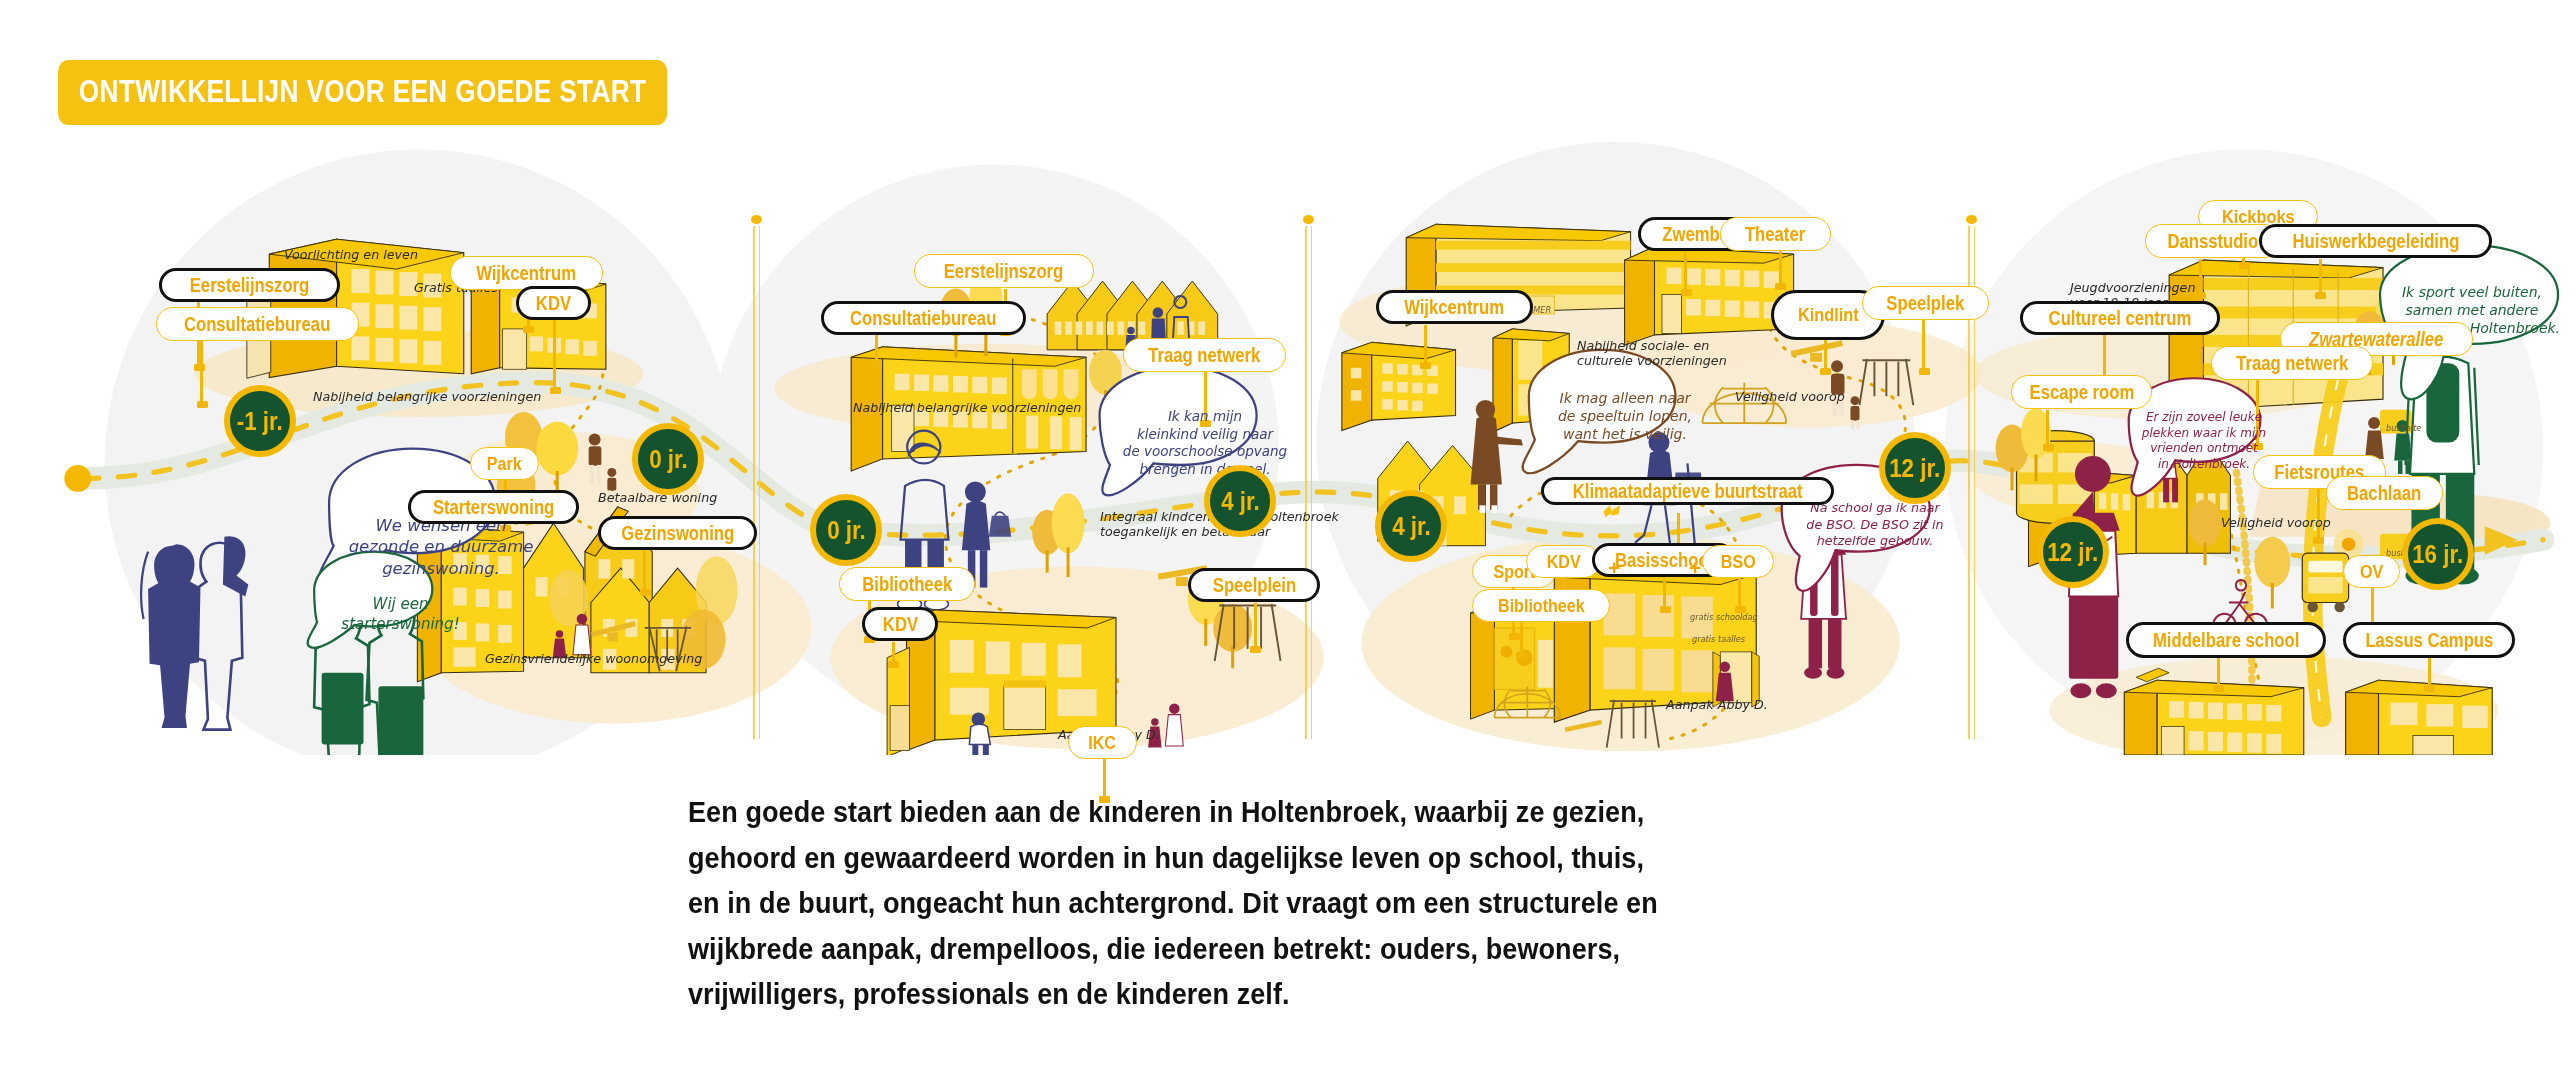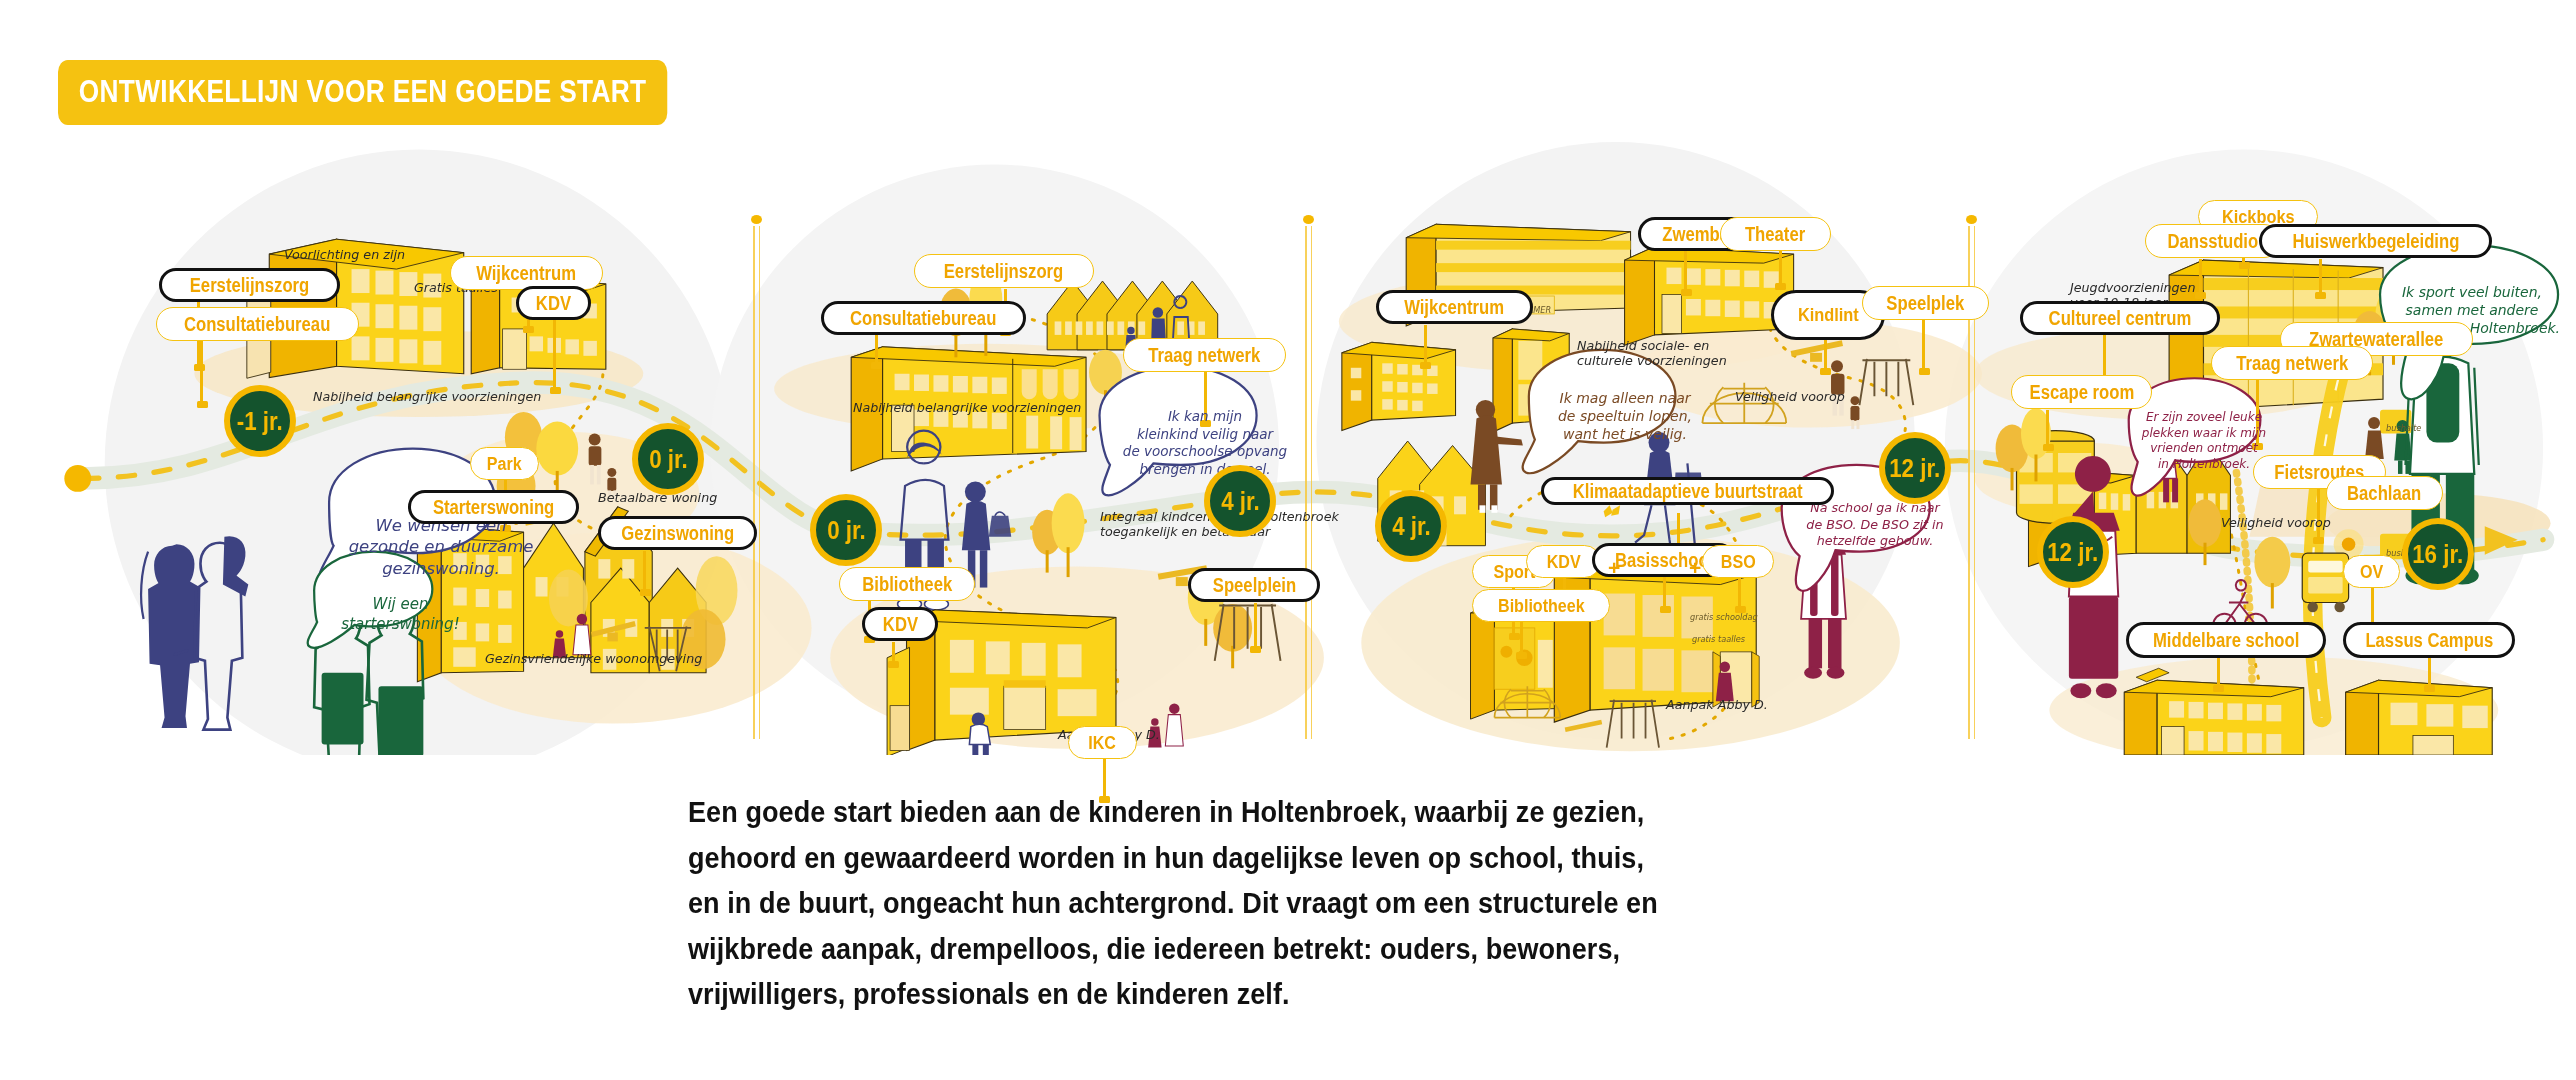--- a/index.html
+++ b/index.html
@@ -908,21 +908,21 @@
           <span class="txt">Park</span>
         </div>
         <div class="pill hard" style="left: 408px; top: 490px; width: 171px; height: 34px; font-size: 19.4px;">
           <span class="txt">Starterswoning</span>
         </div>
         <div style="position: absolute; width: 3px; background: rgb(242, 183, 5); z-index: 20; left: 643px; top: 551px; height: 43px;"></div>
         <div style="position: absolute; width: 10.5px; height: 6.7px; border-radius: 1.5px; background: rgb(242, 183, 5); z-index: 20; left: 640px; top: 589px;"></div>
         <div class="pill hard" style="left: 598px; top: 516px; width: 159px; height: 34px; font-size: 19.4px;">
           <span class="txt">Gezinswoning</span>
         </div>
-        <div class="cap sm" style="left: 284px; top: 247px;">Voorlichting en zijn</div>
+        <div class="cap sm" style="left: 284px; top: 247px;">Voorlichting en leven</div>
         <div class="cap sm" style="left: 414px; top: 280px;">Gratis taalles</div>
         <div class="cap sm" style="left: 313px; top: 389px;">Nabijheid belangrijke voorzieningen</div>
         <div class="cap sm" style="left: 598px; top: 490px;">Betaalbare woning</div>
         <div class="cap sm" style="left: 485px; top: 651px;">Gezinsvriendelijke woonomgeving</div>
         <div class="bubtext" style="left: 329px; top: 515px; width: 224px; font-size: 16.5px; color: rgb(61, 66, 129);">We wensen een
 gezonde en duurzame
 gezinswoning.</div>
         <div class="bubtext" style="left: 318px; top: 595px; width: 165px; font-size: 15px; color: rgb(25, 102, 60);">Wij een
 starterswoning!</div>
         <div style="position: absolute; width: 3px; background: rgb(242, 183, 5); z-index: 20; left: 1004px; top: 289px; height: 45px;"></div>
@@ -1051,21 +1051,21 @@
         <div style="position: absolute; width: 3px; background: rgb(242, 183, 5); z-index: 20; left: 2319px; top: 259px; height: 37px;"></div>
         <div style="position: absolute; width: 10.5px; height: 6.7px; border-radius: 1.5px; background: rgb(242, 183, 5); z-index: 20; left: 2315px; top: 292px;"></div>
         <div class="pill hard" style="left: 2259px; top: 224px; width: 233px; height: 34px; font-size: 19.4px;">
           <span class="txt">Huiswerkbegeleiding</span>
         </div>
         <div style="position: absolute; width: 3px; background: rgb(242, 183, 5); z-index: 20; left: 2103px; top: 335px; height: 64px;"></div>
         <div style="position: absolute; width: 10.5px; height: 6.7px; border-radius: 1.5px; background: rgb(242, 183, 5); z-index: 20; left: 2100px; top: 395px;"></div>
         <div class="pill hard" style="left: 2020px; top: 301px; width: 200px; height: 34px; font-size: 19.4px;">
           <span class="txt">Cultureel centrum</span>
         </div>
-        <div class="pill soft" style="left: 2280px; top: 322px; width: 193px; height: 34px; font-size: 19.4px;">
+        <div class="pill soft" style="left: 2280px; top: 322px; width: 193px; height: 34px; font-size: 19.4px; font-style: italic;">
           <span class="txt">Zwartewaterallee</span>
         </div>
         <div style="position: absolute; width: 3px; background: rgb(242, 183, 5); z-index: 20; left: 2256px; top: 380px; height: 67px;"></div>
         <div style="position: absolute; width: 10.5px; height: 6.7px; border-radius: 1.5px; background: rgb(242, 183, 5); z-index: 20; left: 2252px; top: 443px;"></div>
         <div class="pill soft" style="left: 2211px; top: 346px; width: 162px; height: 34px; font-size: 19.4px;">
           <span class="txt">Traag netwerk</span>
         </div>
         <div style="position: absolute; width: 3px; background: rgb(242, 183, 5); z-index: 20; left: 2046px; top: 410px; height: 39px;"></div>
         <div style="position: absolute; width: 10.5px; height: 6.7px; border-radius: 1.5px; background: rgb(242, 183, 5); z-index: 20; left: 2043px; top: 444px;"></div>
         <div class="pill soft" style="left: 2011px; top: 375px; width: 141px; height: 34px; font-size: 19.4px;">

